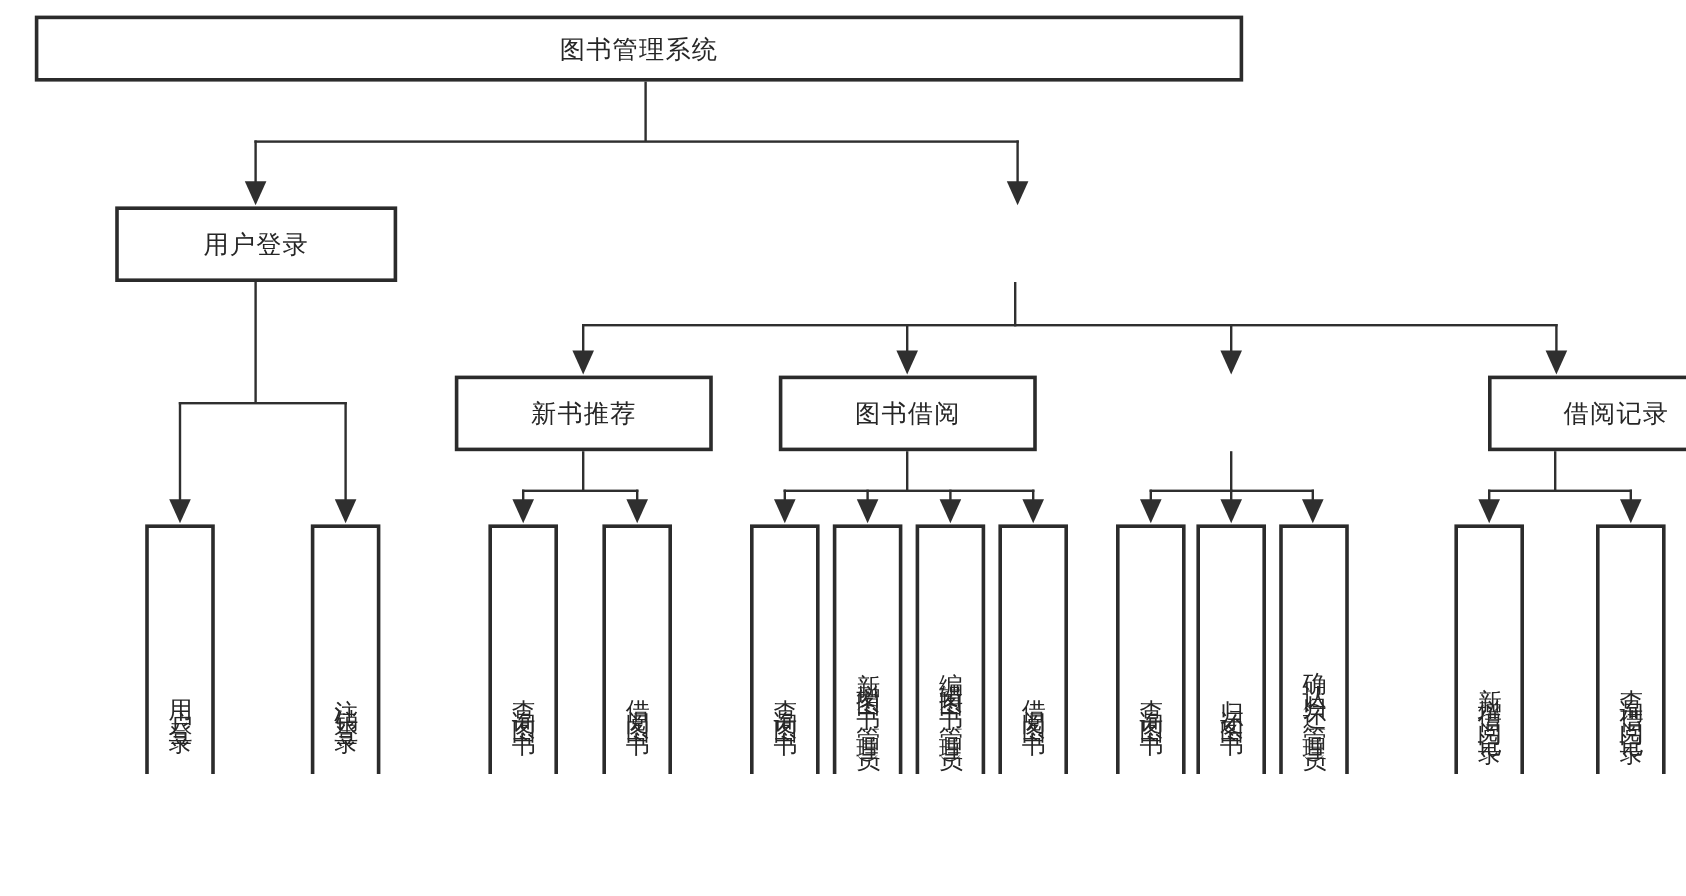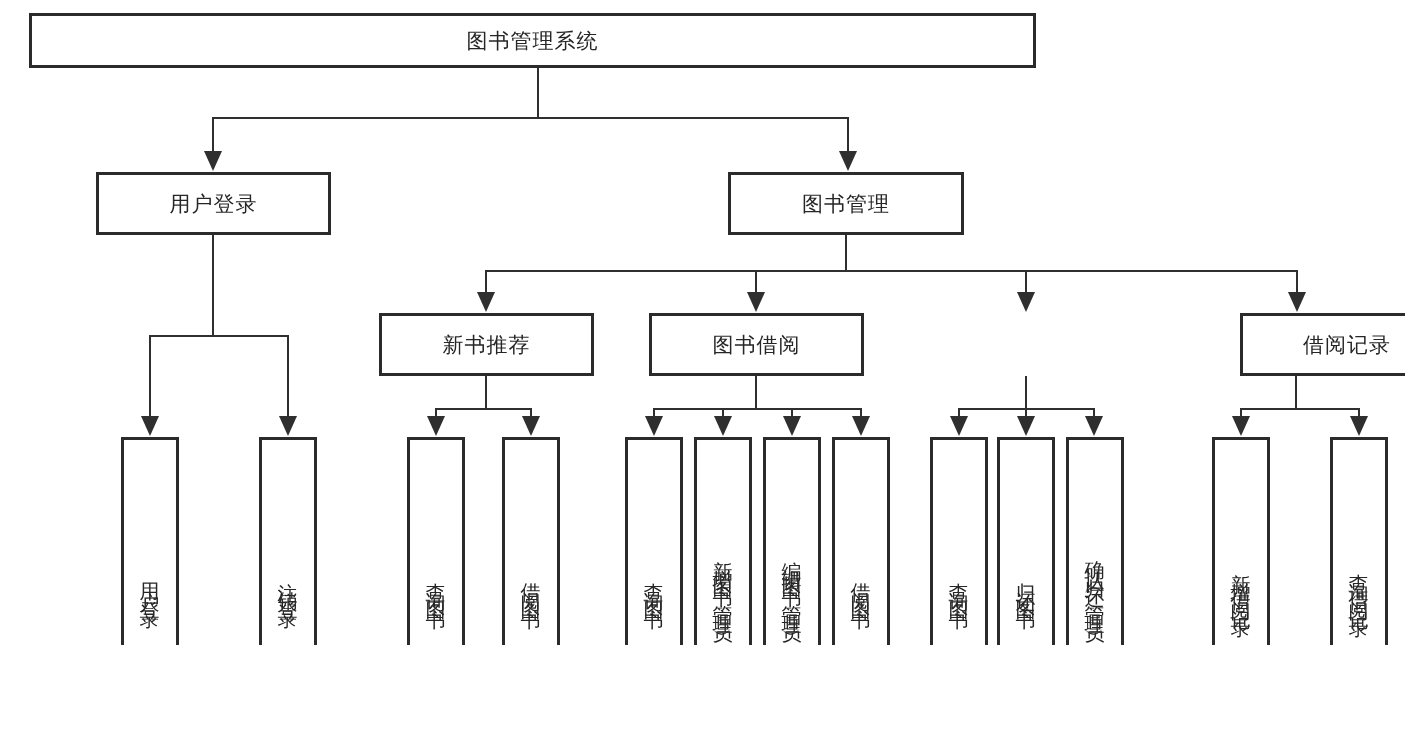--- a/index.html
+++ b/index.html
@@ -65,23 +65,20 @@
 
   <div class="vline" style="left:521px;top:68px;height:50px"></div>
   <div class="hline" style="left:196px;top:117px;width:637px"></div>
   <div class="vline" style="left:196px;top:117px;height:37px"></div>
   <div class="ah" style="left:188px;top:151px"></div>
   <div class="vline" style="left:831px;top:117px;height:37px"></div>
   <div class="ah" style="left:823px;top:151px"></div>
 
   <div class="box h" style="left:80px;top:172px;width:235px;height:63px">
     <span>用户登录</span>
-  </div>
-  <div class="box h" style="left:712px;top:172px;width:236px;height:63px">
-    <span>图书管理</span>
   </div>
 
   <div class="vline" style="left:196px;top:235px;height:101px"></div>
   <div class="hline" style="left:133px;top:335px;width:140px"></div>
   <div class="vline" style="left:133px;top:335px;height:82px"></div>
   <div class="ah" style="left:125px;top:416px"></div>
   <div class="vline" style="left:271px;top:335px;height:82px"></div>
   <div class="ah" style="left:263px;top:416px"></div>
 
   <div class="vline" style="left:829px;top:235px;height:37px"></div>

